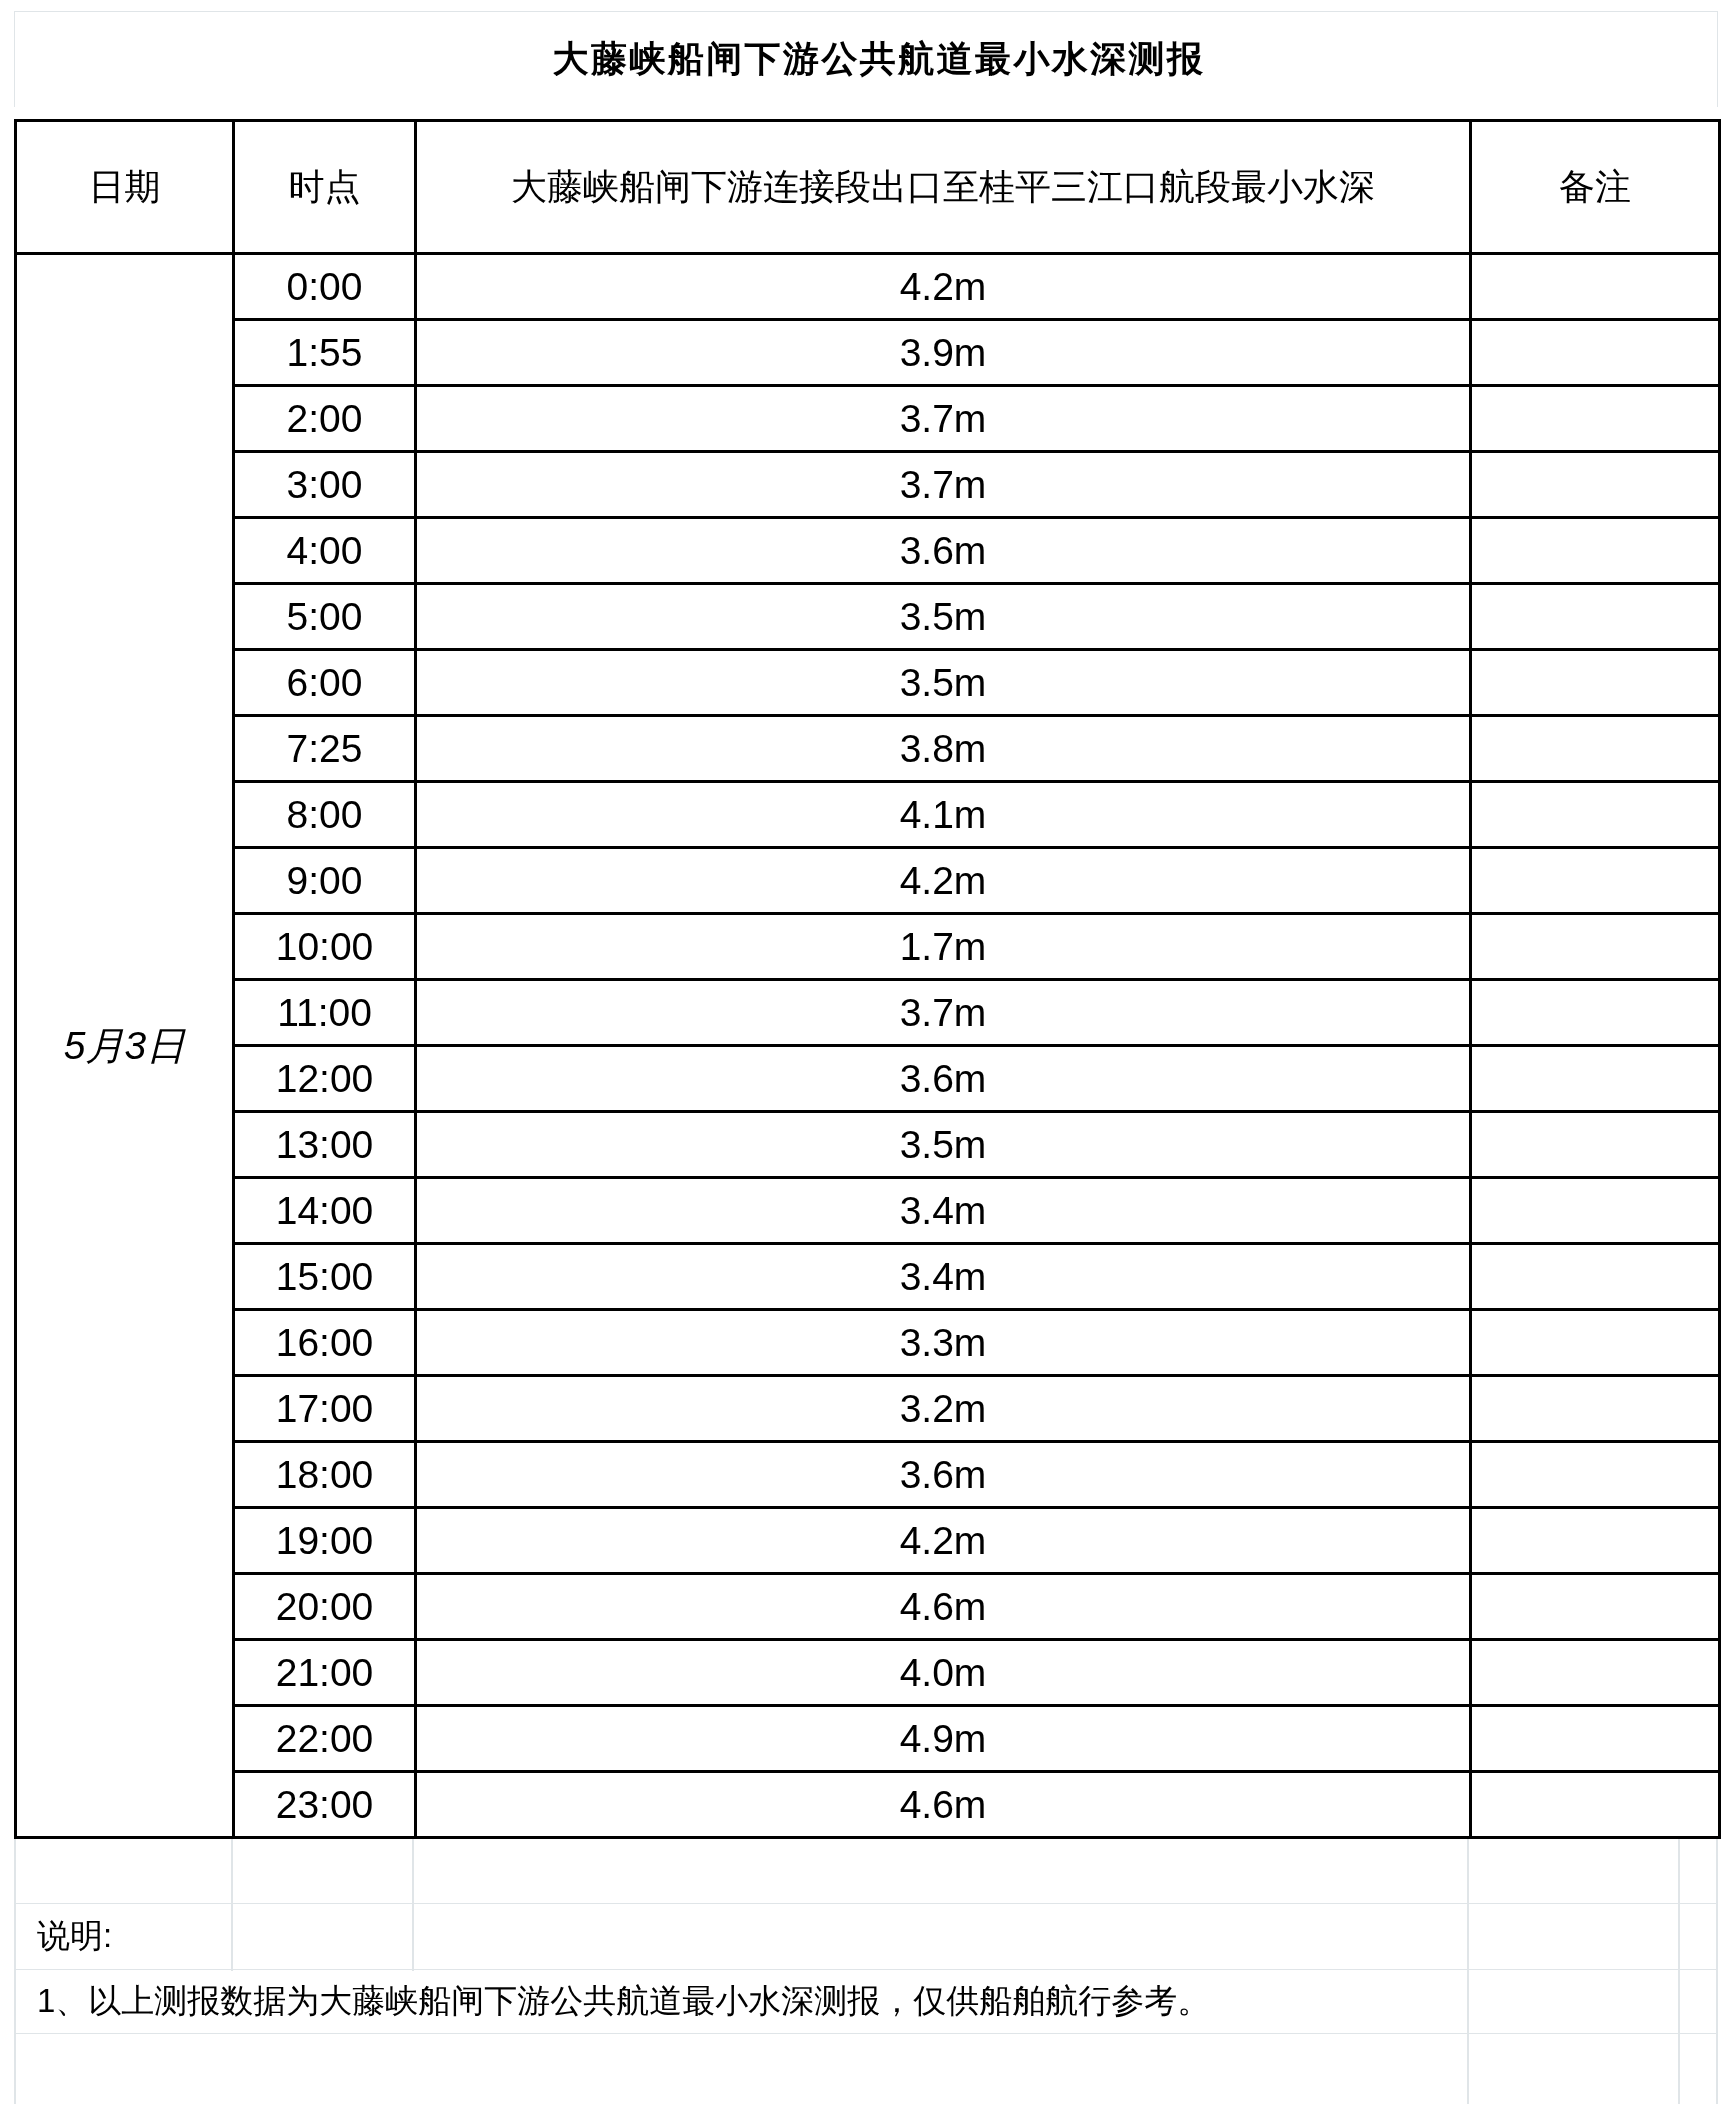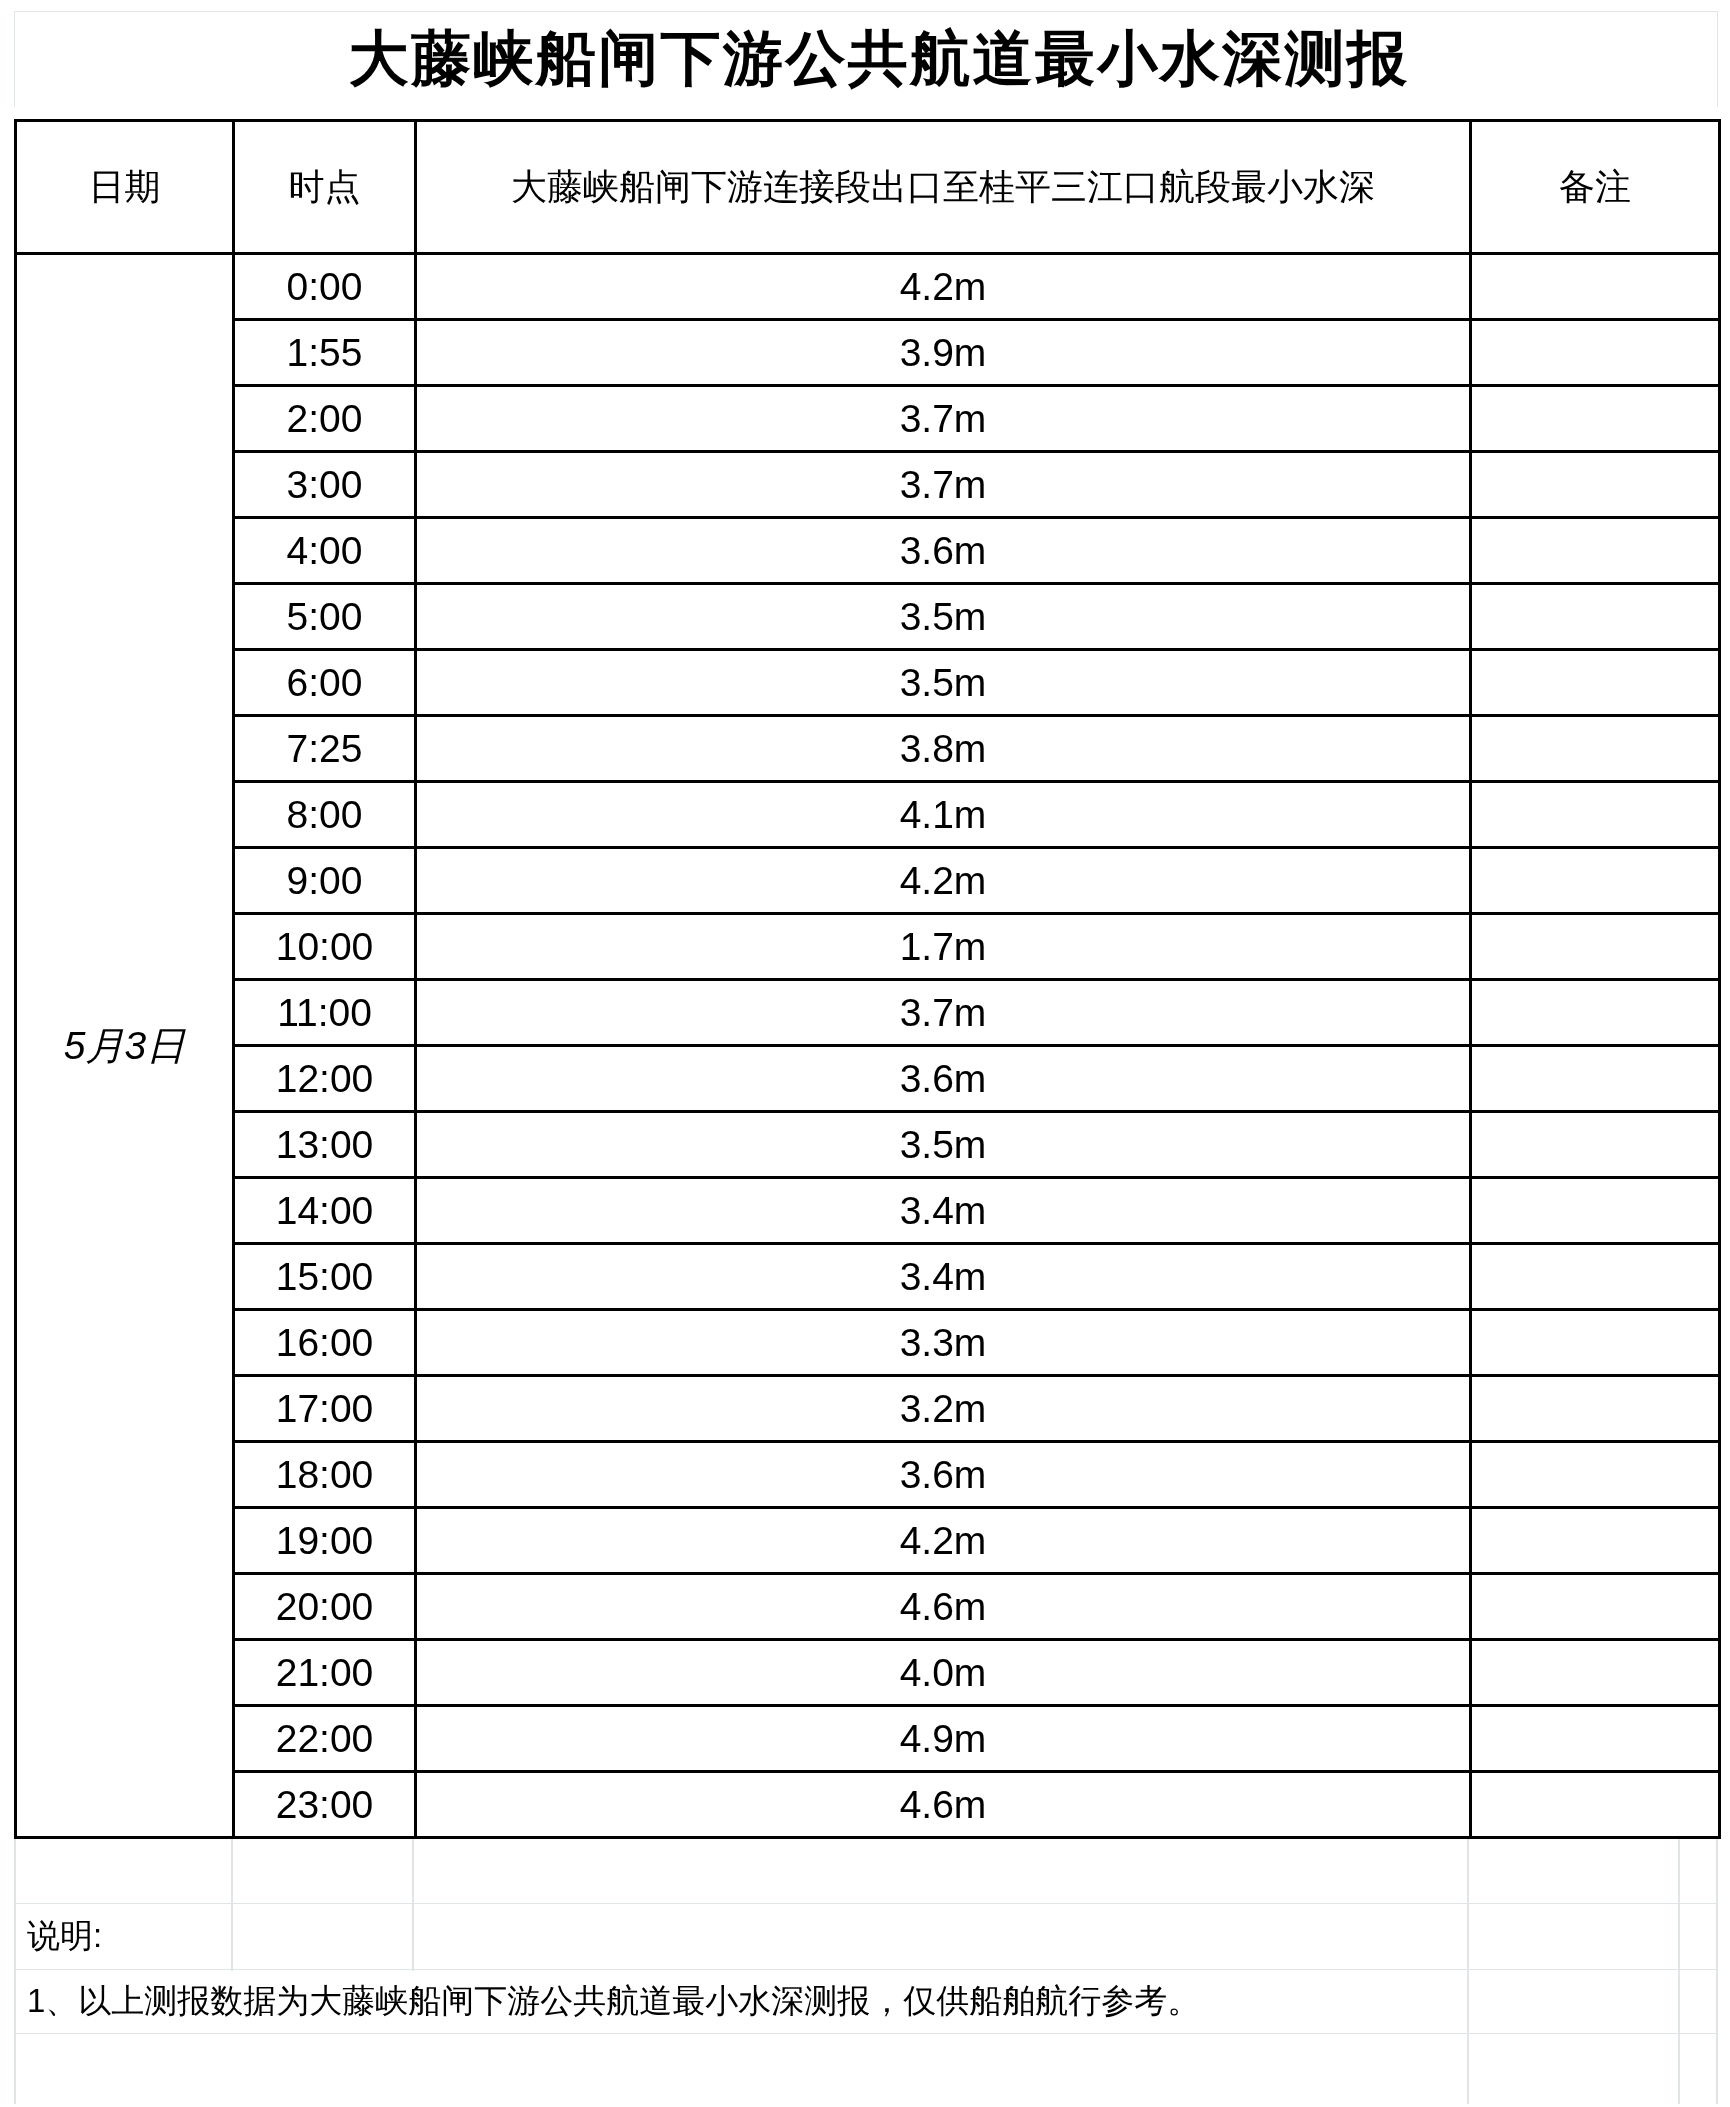--- a/index.html
+++ b/index.html
@@ -7,41 +7,41 @@
     width:1731px;height:2108px;position:relative;
     font-family:"Liberation Sans","DejaVu Sans",sans-serif;color:#000;
   }
   .sheet{position:absolute;left:14px;top:11.4px;width:1704px;}
 
   
   .title-row{
     height:95px;
     border-top:1.6px solid #e0e5e8;border-left:1.6px solid #e0e5e8;border-right:1.6px solid #e0e5e8;
     display:flex;align-items:center;justify-content:center;
-    font-size:60px;font-weight:bold;letter-spacing:2.4px;white-space:nowrap;padding-left:26px;
+    font-size:36px;font-weight:bold;letter-spacing:2.4px;white-space:nowrap;padding-left:26px;
   }
 
   
   table.report{border-collapse:collapse;table-layout:fixed;width:1704px;margin-top:12px;}
   table.report th,table.report td{
     border:3.3px solid #000;padding:0;text-align:center;vertical-align:middle;
     overflow:hidden;white-space:nowrap;
   }
   table.report thead th{height:130px;font-weight:normal;font-size:36px;}
   table.report tbody td{height:63px;font-size:39px;}
   col.c-date{width:218px;}
   col.c-time{width:182px;}
   col.c-depth{width:1055px;}
   col.c-remark{width:249px;}
   td.date-cell{font-size:39px;font-style:italic;}
 
   
   .bottom{position:relative;width:1704px;}
   .b-row{border-bottom:1.6px solid #e0e5e8;display:flex;align-items:center;
-         padding-left:13px;font-size:33px;white-space:nowrap;}
+         padding-left:23px;font-size:33px;white-space:nowrap;}
   .b-row.blank{height:64px;padding-left:0;}
   .b-row.label{height:65px;}
   .b-row.n1{height:63px;}
   .b-row.n2{height:67px;}
   .vline{position:absolute;top:0;width:1.6px;background:#e0e5e8;}
   .vl-a{left:217px;height:132px;}
   .vl-b{left:398px;height:132px;}
   .vl-c{left:1453px;height:265px;}
   .vl-d{left:1664px;height:265px;}
   .vl-e{left:0px;height:265px;}

